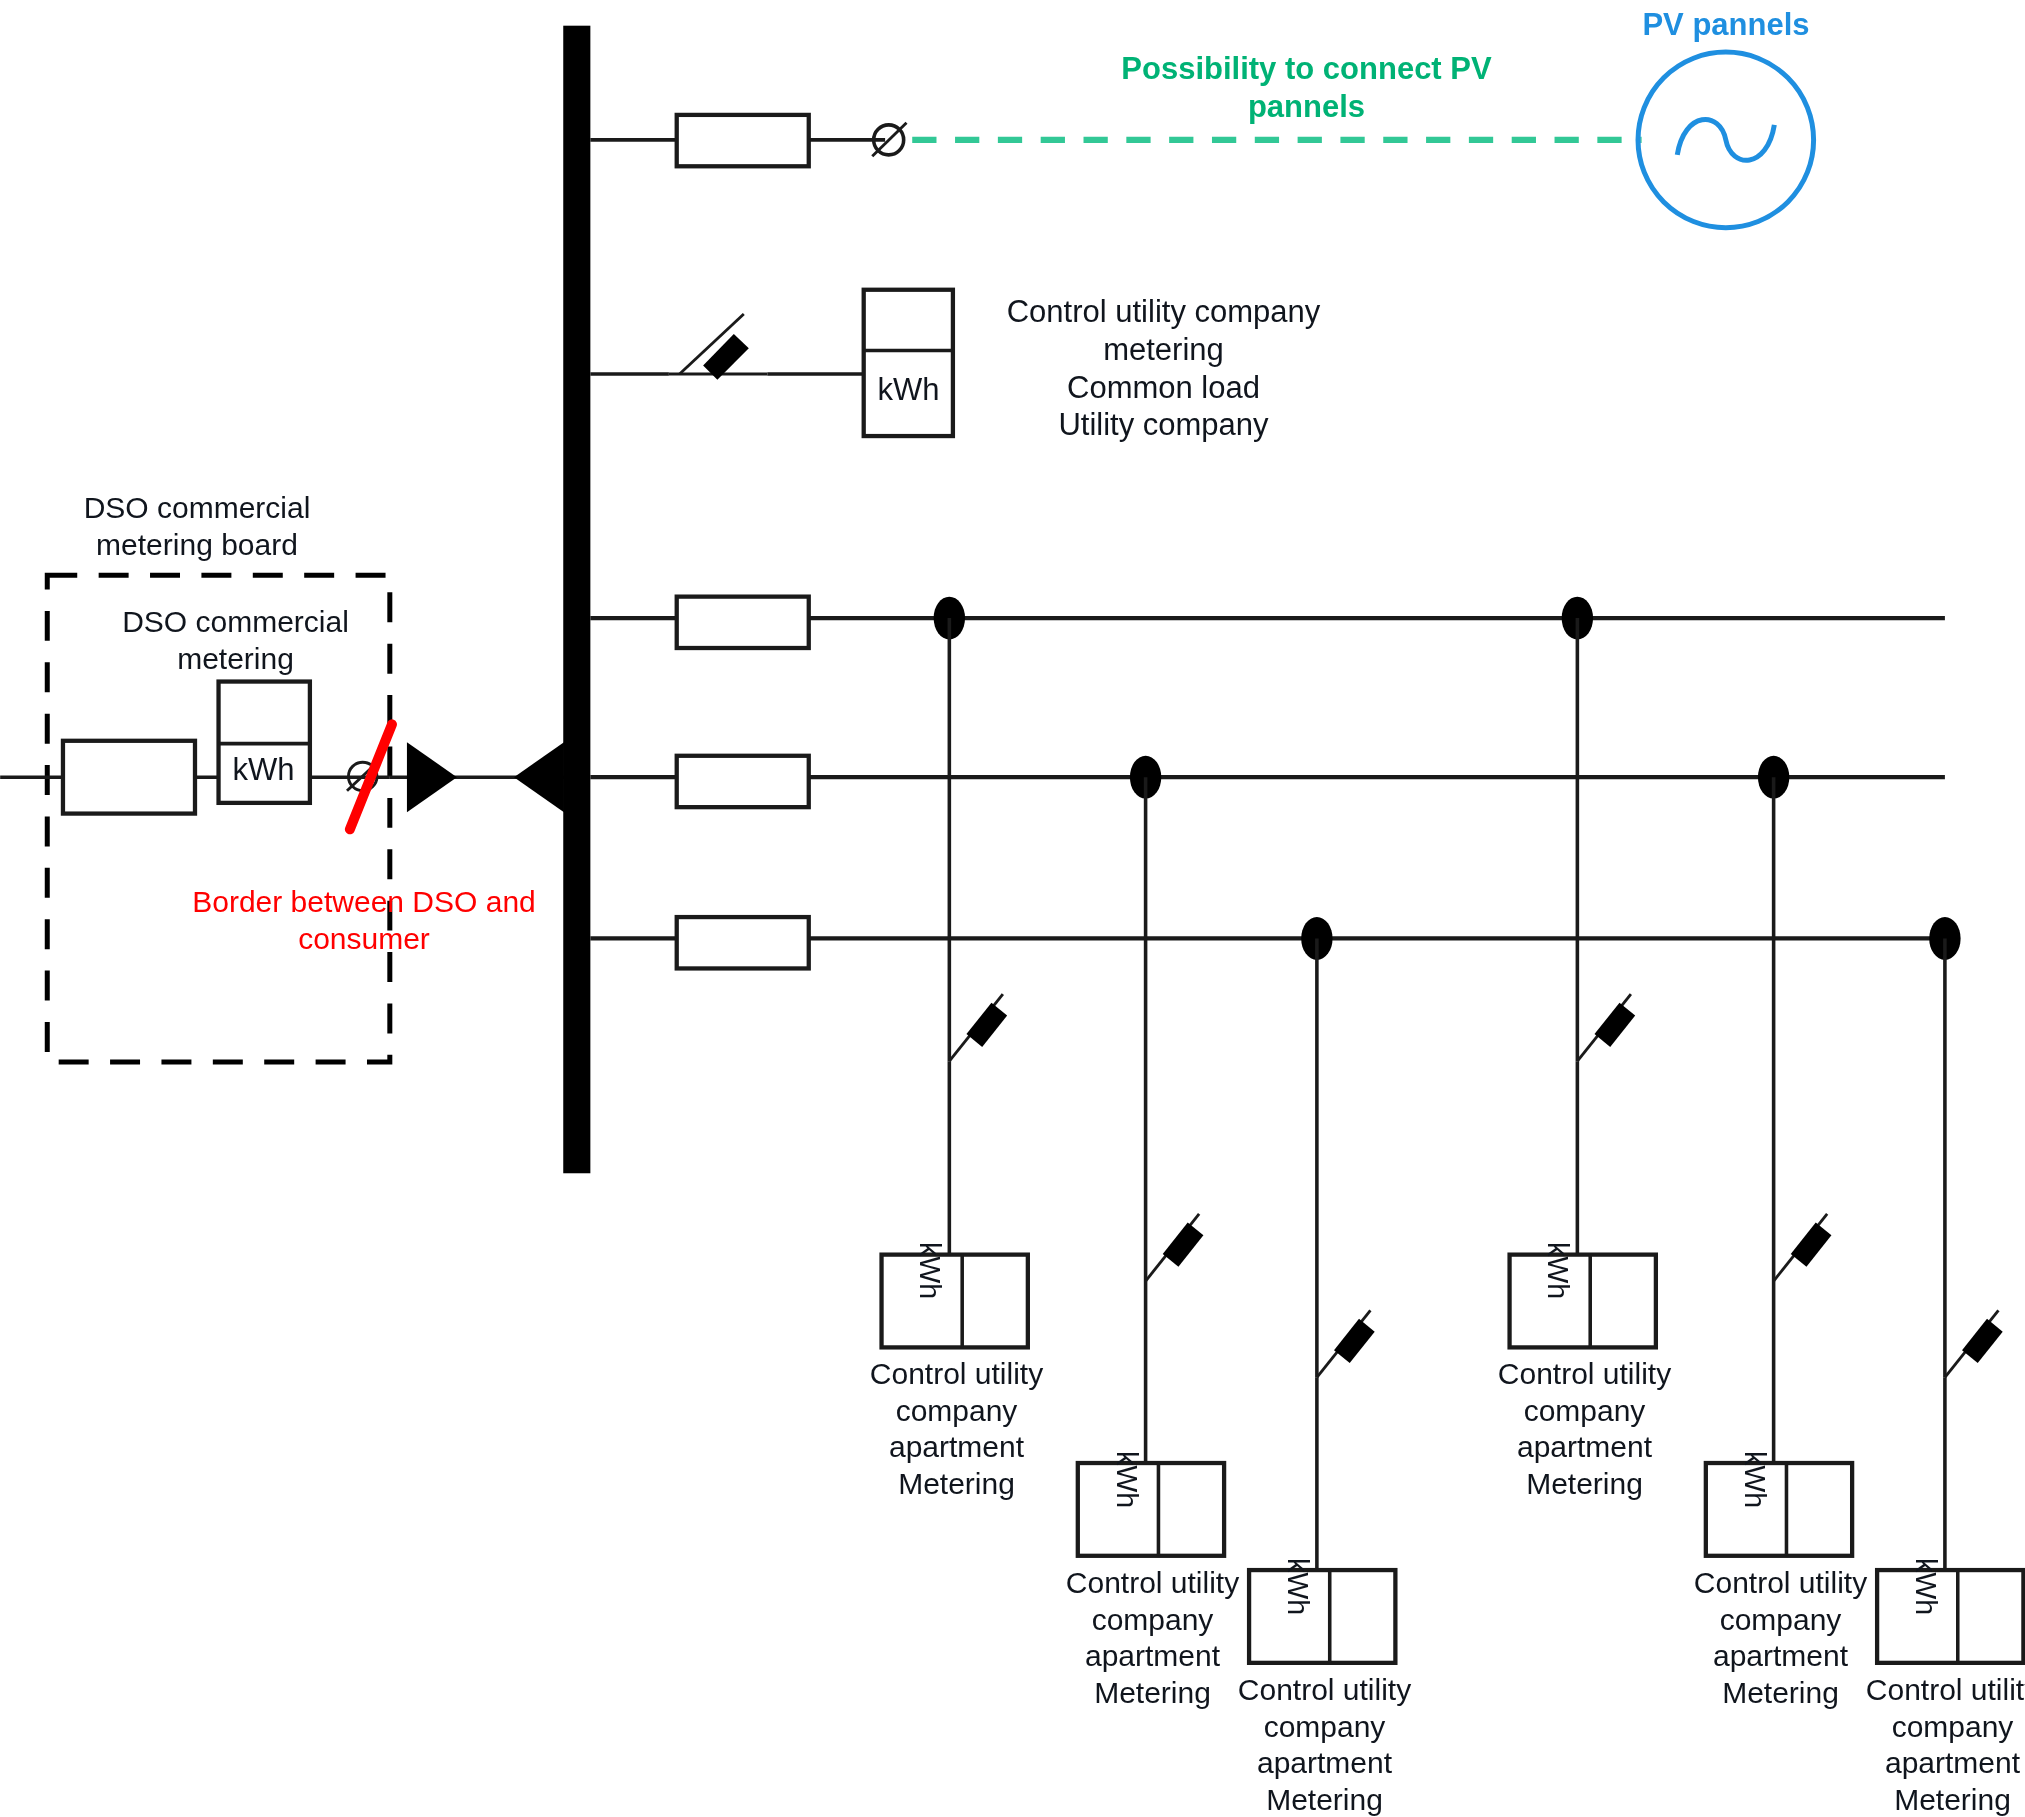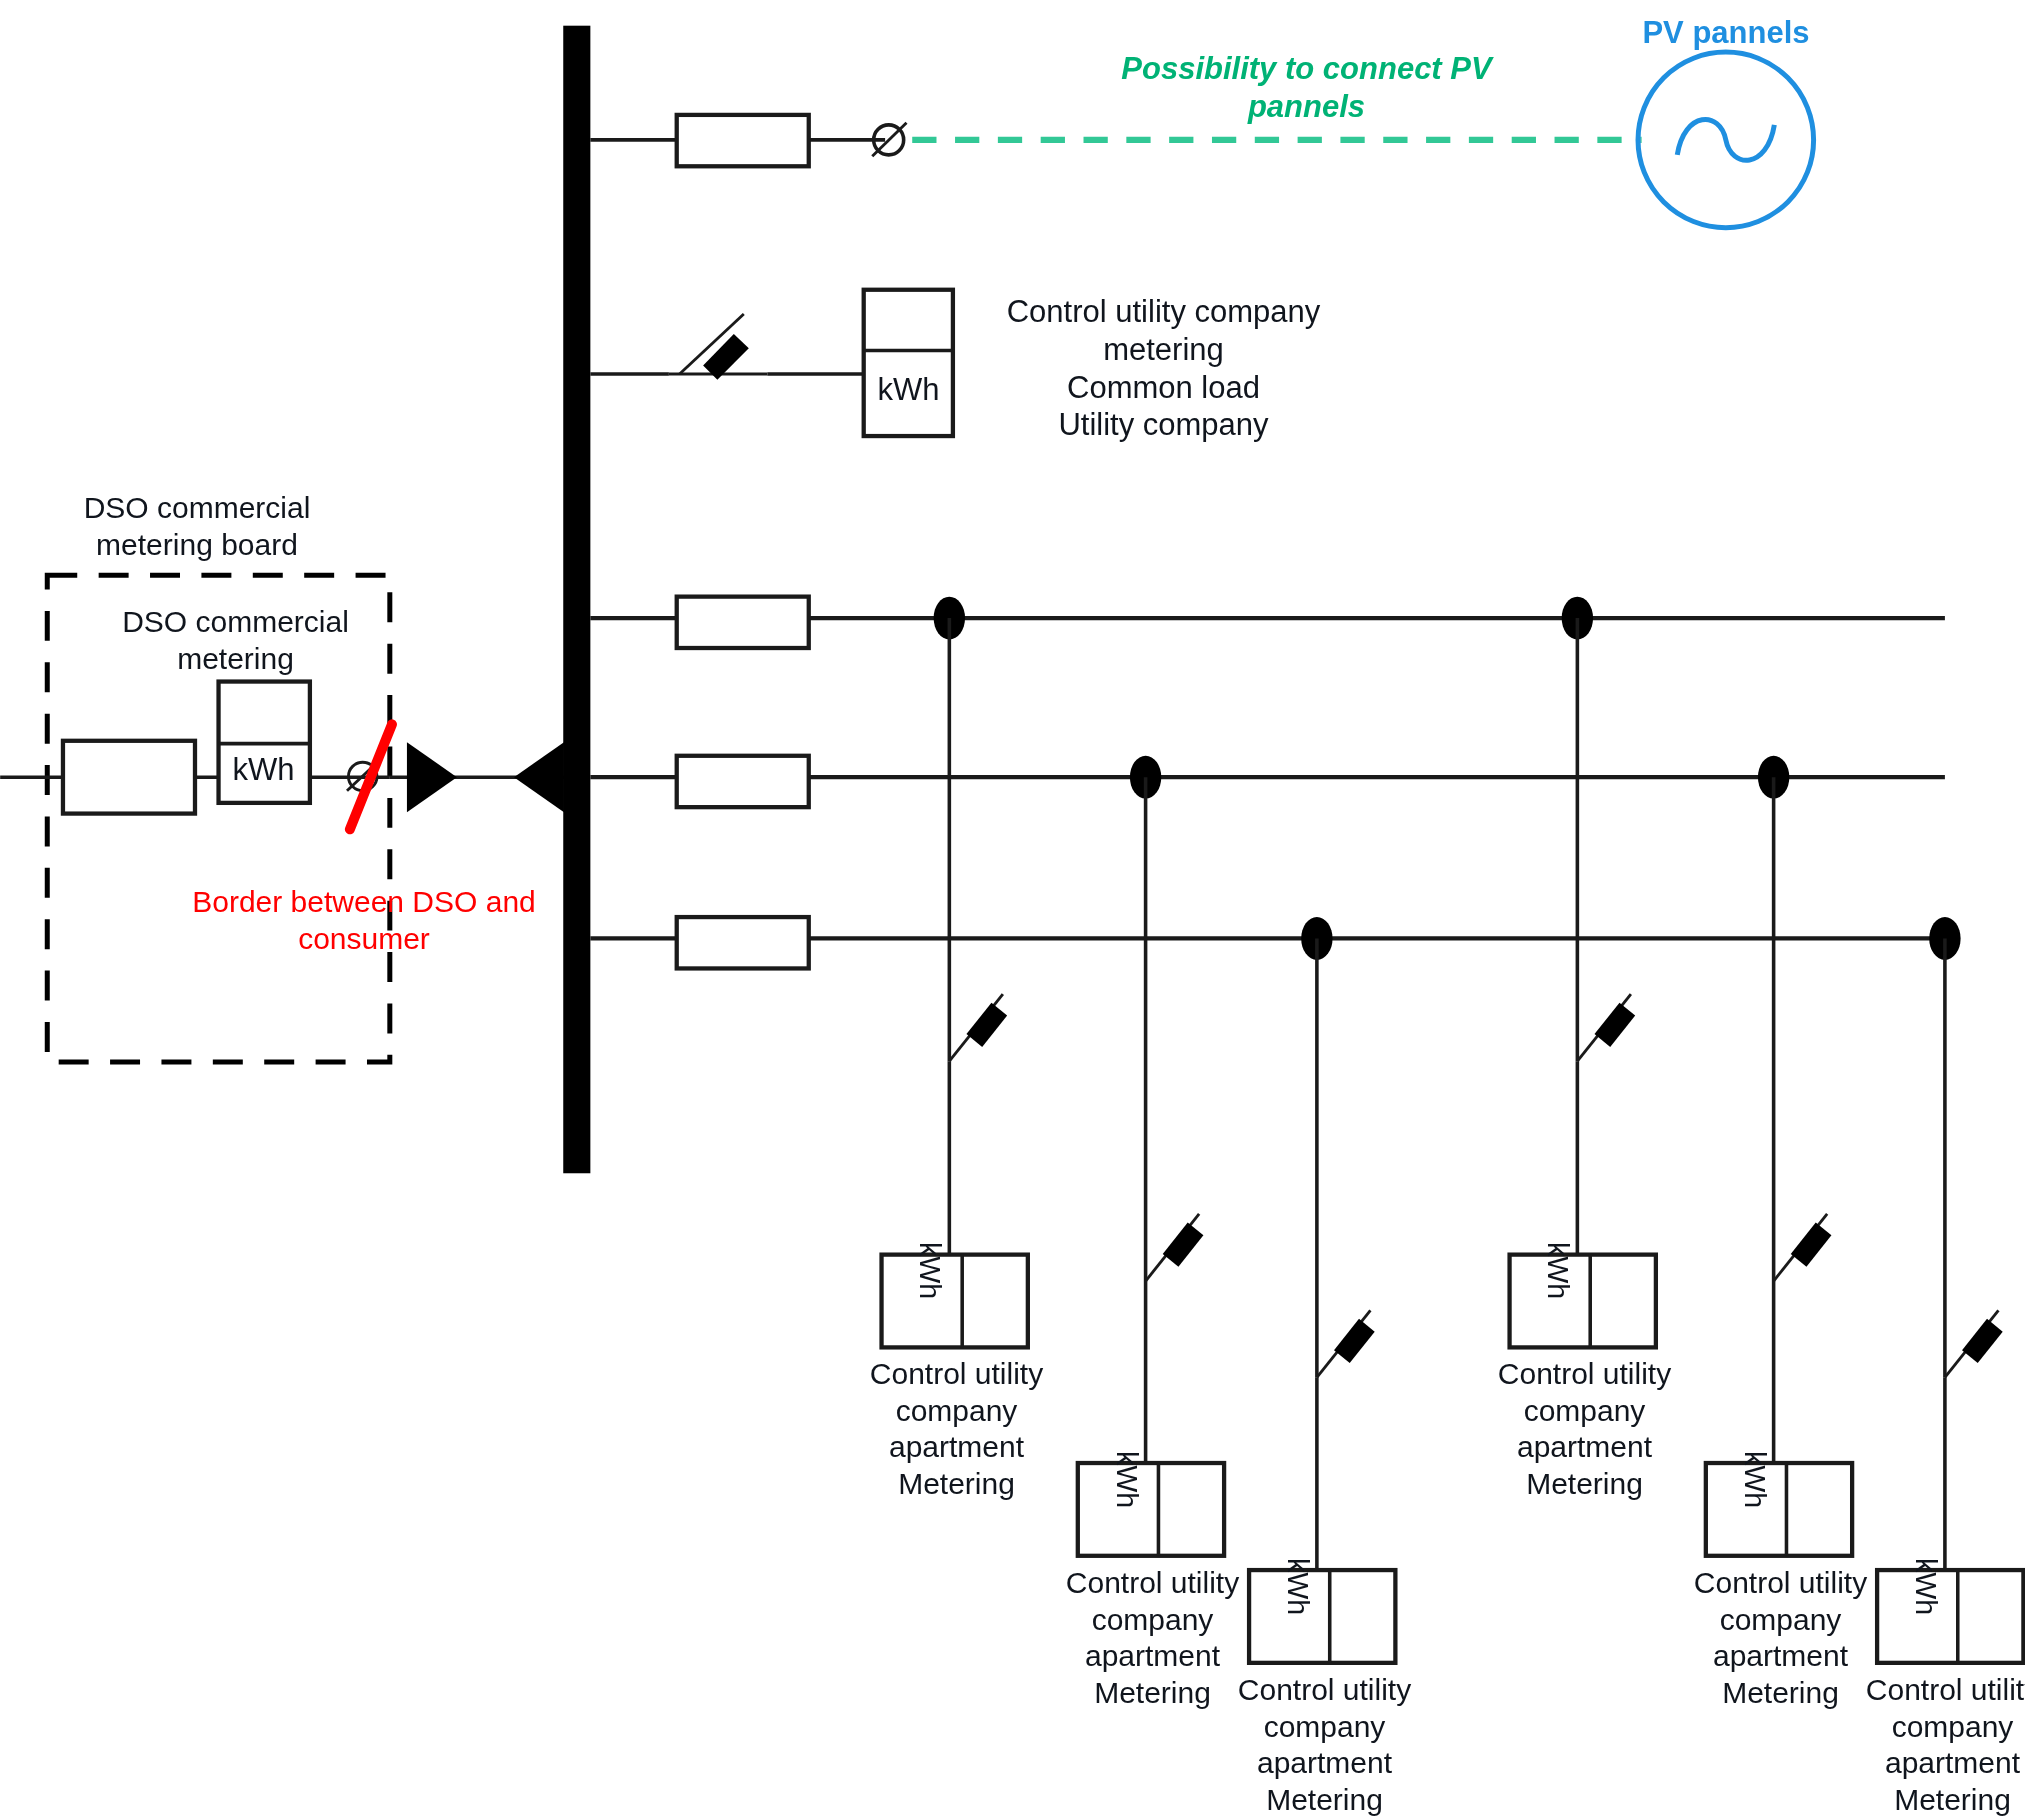--- a/index.html
+++ b/index.html
@@ -2,21 +2,21 @@
 <html style="font-size:11.4px"><head>
 <meta charset="utf-8">
 <style>
   html,body{margin:0;padding:0;background:#ffffff;}
   body{font-family:"Liberation Sans",sans-serif;}
   #stage{position:relative;width:2025px;height:1817px;background:#fff;overflow:hidden;}
   svg{position:absolute;top:0;left:0;width:2025px;height:1817px;display:block;}
   .lbl{position:absolute;text-align:center;line-height:1.22;white-space:pre-line;
        font-family:"Liberation Sans",sans-serif;font-weight:400;}
   .lbl.dark{color:#10151d;}
-  .lbl.green{color:#00b275;font-style:italic;}
+  .lbl.green{color:#00b275;}
   .lbl.blue{color:#1f8fe0;}
   .lbl.red{color:#ff0000;margin-top:40px;}
   .vkwh{position:absolute;font-family:"Liberation Sans",sans-serif;color:#10151d;
         transform-origin:50% 50%;white-space:nowrap;}
 </style>
 </head>
 <body>
 
 <div id="stage">
 
@@ -137,21 +137,21 @@
 metering</div>
 
   <div class="lbl dark" style="left:218px;top:751px;width:91px;font-size:31px;">kWh</div>
 
   <div class="lbl red" style="left:164px;top:844px;width:400px;font-size:30px;">Border between DSO and
 consumer</div>
 
   <div class="lbl green" style="left:1121px;top:50px;width:371px;font-size:31px;font-weight:700;">Possibility to connect PV
 pannels</div>
 
-  <div class="lbl blue" style="left:1612px;top:14px;width:228px;font-size:31px;font-weight:700;">PV pannels</div>
+  <div class="lbl blue" style="left:1612px;top:6px;width:228px;font-size:31px;font-weight:700;">PV pannels</div>
 
   <div class="lbl dark" style="left:864px;top:371px;width:89px;font-size:31px;">kWh</div>
 
   <div class="lbl dark" style="left:996px;top:293px;width:335px;font-size:31px;text-align:center;">Control utility company
 metering
 Common load
 Utility company</div>
 
   <div class="vkwh" style="left:892px;top:1263px;width:75px;font-size:28.6px;transform:rotate(90deg);">kWh</div>
   <div class="vkwh" style="left:1089px;top:1472px;width:75px;font-size:28.6px;transform:rotate(90deg);">kWh</div>

